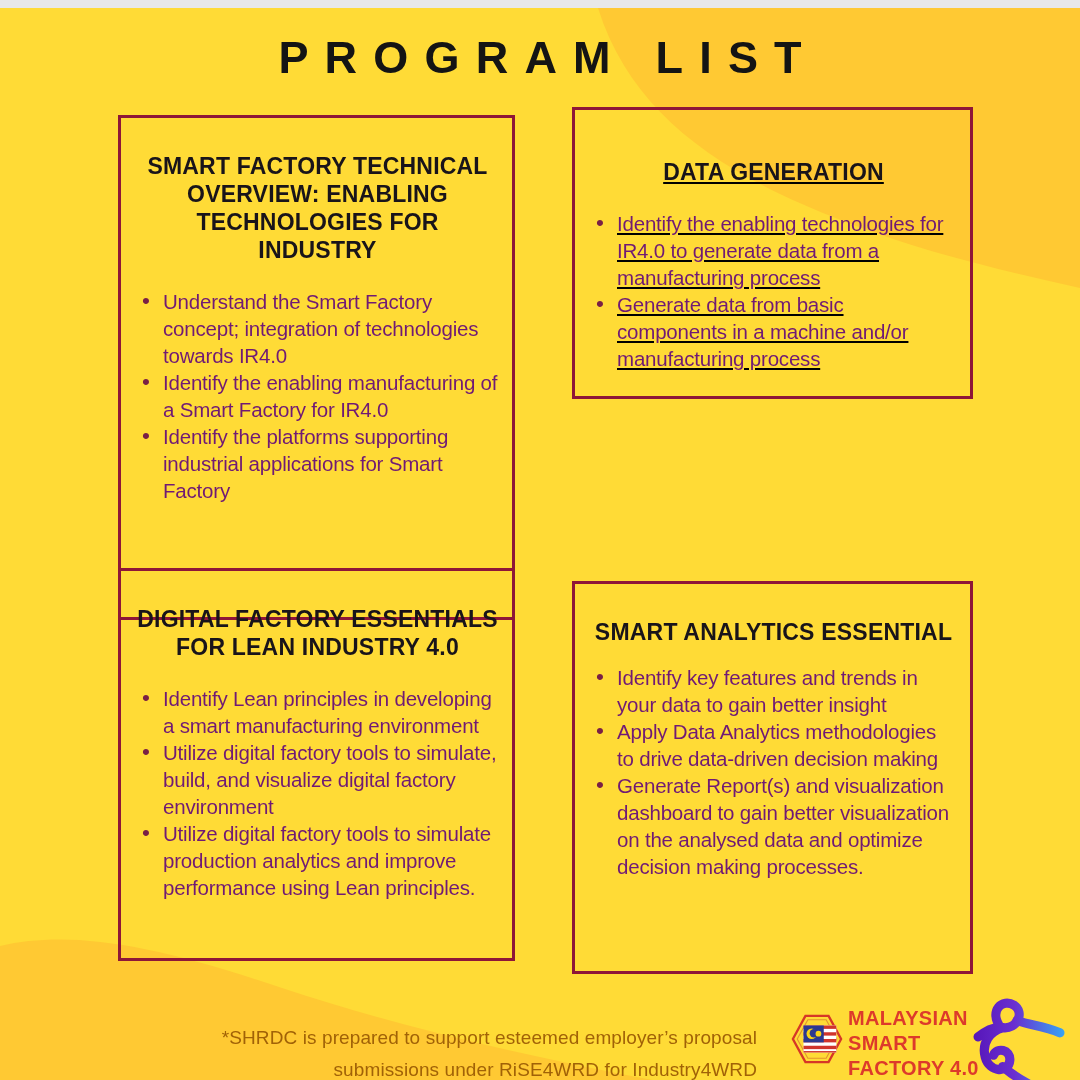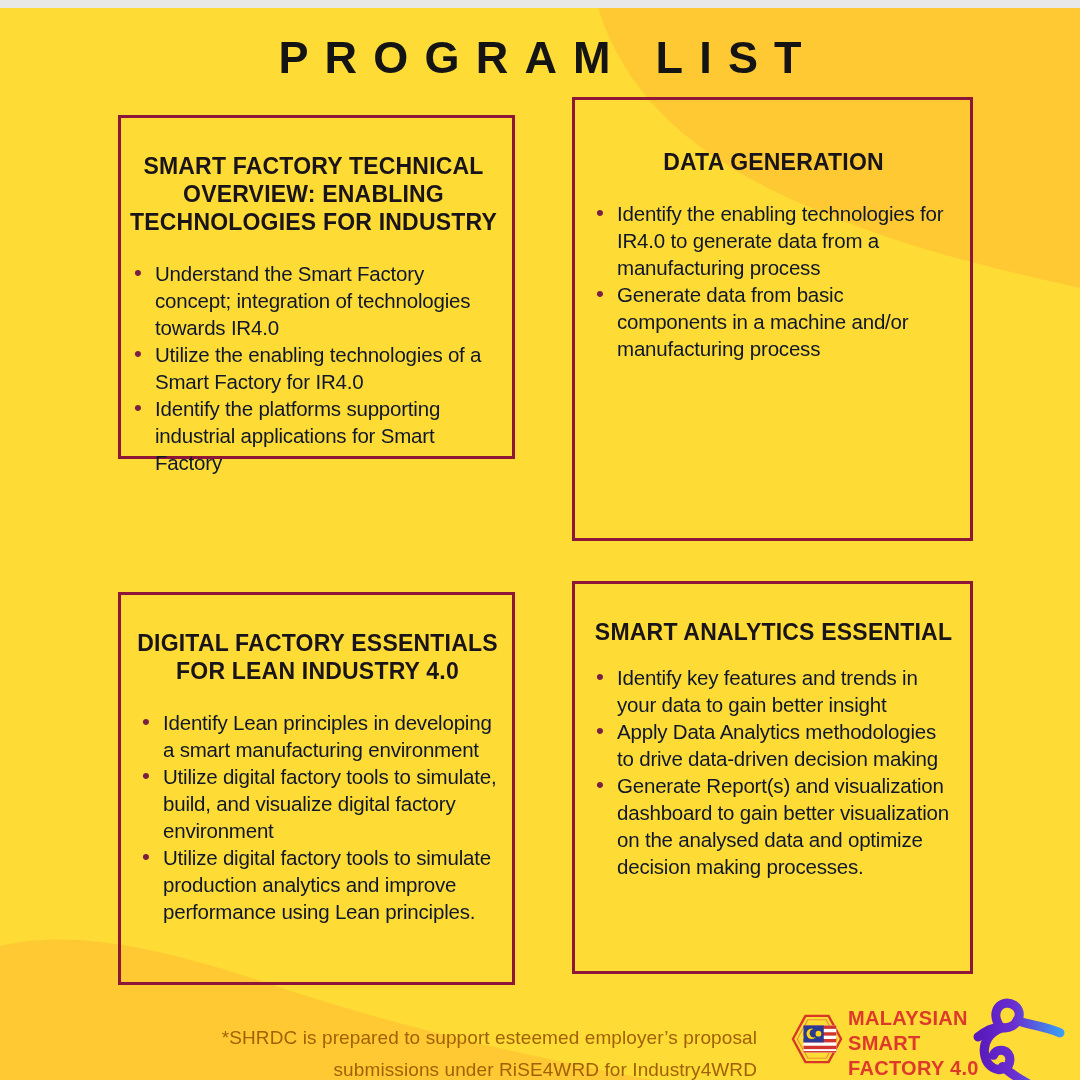--- a/index.html
+++ b/index.html
@@ -21,44 +21,44 @@
     font-family:"Liberation Sans", sans-serif;
   }
 
   .program-box{
     position:absolute;
     border:3px solid #8E1638;
     box-sizing:border-box;
     padding:34px 14px 8px 16px;
     background:transparent;
   }
-  .box-1{left:118px;top:107px;width:397px;height:344px;padding-left:8px;}
-  .box-2{left:572px;top:89px;width:401px;height:444px;}
-  .box-3{left:118px;top:584px;width:397px;height:393px;}
+  .box-1{left:118px;top:107px;width:397px;height:505px;}
+  .box-2{left:572px;top:99px;width:401px;height:292px;text-decoration:underline;}
+  .box-3{left:118px;top:560px;width:397px;height:393px;}
   .box-4{left:572px;top:573px;width:401px;height:393px;}
 
   .program-box h2{
     margin:0 0 24px 0;
     text-align:center;
     font-size:23px;line-height:1.22;
     font-weight:700;color:#19141a;
     letter-spacing:0.2px;
   }
   .box-2 h2{margin-top:14px;}
   .box-4 h2{margin-bottom:18px;}
 
   .bullet-list{
     margin:0;padding:0;list-style:none;
   }
   .bullet-list li{
     position:relative;
     padding-left:26px;
     font-size:20.5px;line-height:27px;
     letter-spacing:-0.2px;
-    color:#0f172a;
+    color:#701a75;
   }
   .bullet-list li::before{
     content:"\2022";
     position:absolute;left:5px;top:-1px;
     font-size:1.1em;color:#7A2045;
   }
 
   .footer-note{
     position:absolute;left:117px;top:995px;width:640px;
     font-size:19px;line-height:32px;color:#a16207;
@@ -84,21 +84,21 @@
     <path d="M 598 0 C 628 95, 702 152, 802 196 C 902 240, 992 260, 1080 280 L 1080 0 Z" fill="#FFC933"></path>
     <path d="M 0 938 C 70 922, 152 936, 282 980 C 402 1020, 545 1053, 695 1080 L 0 1080 Z" fill="#FFC933"></path>
   </svg>
 
   <h1 class="poster-title">PROGRAM LIST</h1>
 
   <section class="program-box box-1">
     <h2>SMART FACTORY TECHNICAL OVERVIEW: ENABLING TECHNOLOGIES FOR INDUSTRY</h2>
     <ul class="bullet-list">
         <li>Understand the Smart Factory concept; integration of technologies towards IR4.0</li>
-        <li>Utilize the enabling technologies of a Smart Factory for IR4.0</li>
+        <li>Identify the enabling manufacturing of a Smart Factory for IR4.0</li>
         <li>Identify the platforms supporting industrial applications for Smart Factory</li>
       </ul>
   </section>
 
   <section class="program-box box-2">
     <h2>DATA GENERATION</h2>
     <ul class="bullet-list">
         <li>Identify the enabling technologies for IR4.0 to generate data from a manufacturing process</li>
         <li>Generate data from basic components in a machine and/or manufacturing process</li>
       </ul>

